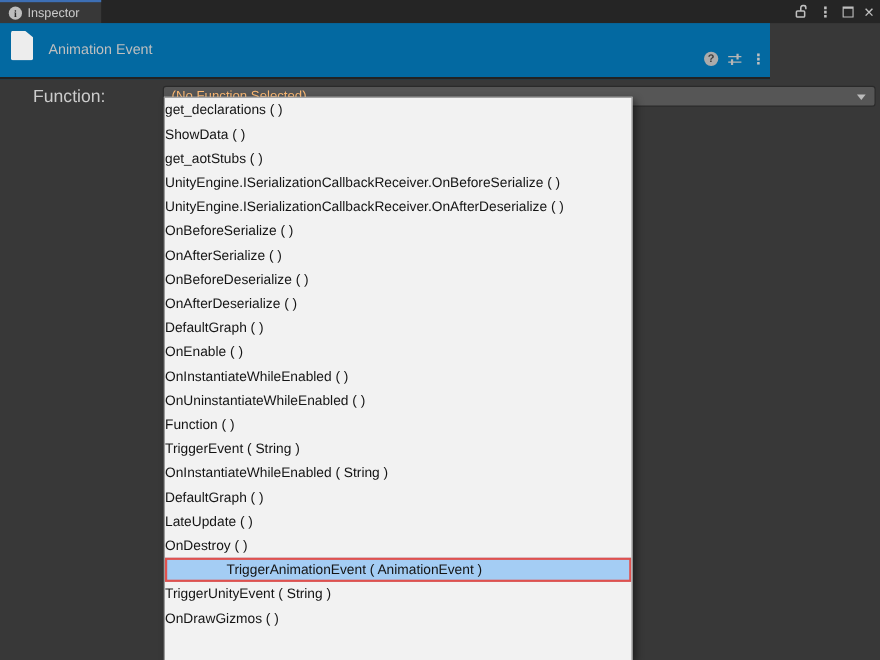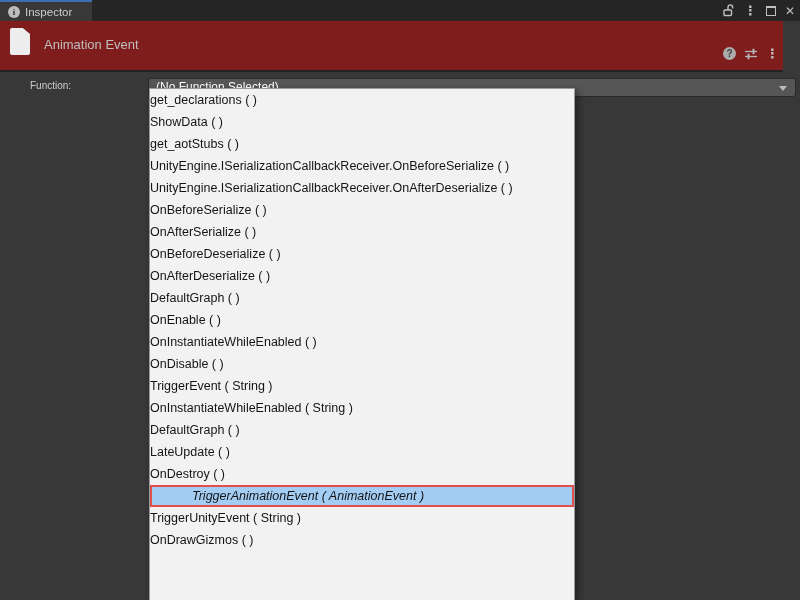--- a/index.html
+++ b/index.html
@@ -28,46 +28,46 @@
   }
   .winctrl{
     position:absolute;right:5px;top:0;height:21px;display:flex;align-items:center;gap:9px;
     color:#c0c0c0;
   }
   .winctrl .glyph{font-size:12px;line-height:12px;color:#c0c0c0;}
   .kebab{font-size:13px;font-weight:bold;line-height:13px;color:#c0c0c0;letter-spacing:0;}
   .sq{width:10px;height:10px;border:1.5px solid #c0c0c0;border-top-width:2.5px;}
   
   .header{
-    position:absolute;left:0;top:21px;width:783px;height:51px;background:#7f1d1d;
+    position:absolute;left:0;top:21px;width:700px;height:51px;background:#0369a1;
     border-bottom:2px solid #222222;
   }
   .doc-icon{
     position:absolute;left:10px;top:7px;width:20px;height:27px;background:#ededed;
     border-radius:2px;
     clip-path:polygon(0 0,64% 0,100% 22%,100% 100%,0 100%);
   }
   .header-title{
     position:absolute;left:44px;top:16px;font-size:13px;color:#bfbfbf;
   }
   .header-icons{
     position:absolute;right:4px;top:26px;display:flex;align-items:center;gap:8px;
   }
   .help-circle{
     width:13px;height:13px;border-radius:50%;background:#ababab;color:#3c3c3c;
     font-size:10px;font-weight:bold;line-height:13px;text-align:center;
   }
   
   .function-label{
-    position:absolute;left:30px;top:80px;font-size:10px;color:#cccccc;
+    position:absolute;left:30px;top:80px;font-size:16px;color:#cccccc;
   }
   .dropdown{
     position:absolute;left:148px;top:78px;width:648px;height:19px;
     background:#565656;border:1px solid #2a2a2a;border-radius:3px;
-    font-size:12px;color:#ffffff;line-height:17px;padding-left:7px;
+    font-size:12px;color:#fdba74;line-height:17px;padding-left:7px;
     overflow:hidden;white-space:nowrap;
   }
   .dropdown-arrow{
     position:absolute;right:8px;top:7px;width:0;height:0;
     border-left:4.5px solid transparent;border-right:4.5px solid transparent;
     border-top:5px solid #bcbcbc;
   }
   
   .popup{
     position:absolute;left:149px;top:88px;width:426px;height:512px;
@@ -75,21 +75,21 @@
     box-shadow:3px 3px 7px rgba(0,0,0,0.45);
     overflow:hidden;
   }
   .menu-item{
     height:22px;line-height:22px;
     font-size:12.5px;color:#141414;white-space:nowrap;overflow:hidden;
   }
   .menu-item.highlighted{
     background:var(--hl-fill);
     border:2px solid var(--hl-border);
-    line-height:18px;padding-left:40px;font-style:italic;
+    line-height:18px;padding-left:54px;
   }
   svg{display:block;}
 </style>
 </head>
 <body>
 
 <div class="tab-bar">
   <div class="tab">
     <span class="info-circle">i</span>
     <span>Inspector</span>
@@ -136,21 +136,22 @@
     <div class="menu-item">get_aotStubs ( )</div>
     <div class="menu-item">UnityEngine.ISerializationCallbackReceiver.OnBeforeSerialize ( )</div>
     <div class="menu-item">UnityEngine.ISerializationCallbackReceiver.OnAfterDeserialize ( )</div>
     <div class="menu-item">OnBeforeSerialize ( )</div>
     <div class="menu-item">OnAfterSerialize ( )</div>
     <div class="menu-item">OnBeforeDeserialize ( )</div>
     <div class="menu-item">OnAfterDeserialize ( )</div>
     <div class="menu-item">DefaultGraph ( )</div>
     <div class="menu-item">OnEnable ( )</div>
     <div class="menu-item">OnInstantiateWhileEnabled ( )</div>
-    <div class="menu-item">OnDisable ( )</div>
+    <div class="menu-item">OnUninstantiateWhileEnabled ( )</div>
+    <div class="menu-item">Function ( )</div>
     <div class="menu-item">TriggerEvent ( String )</div>
     <div class="menu-item">OnInstantiateWhileEnabled ( String )</div>
     <div class="menu-item">DefaultGraph ( )</div>
     <div class="menu-item">LateUpdate ( )</div>
     <div class="menu-item">OnDestroy ( )</div>
     <div class="menu-item highlighted">TriggerAnimationEvent ( AnimationEvent )</div>
     <div class="menu-item">TriggerUnityEvent ( String )</div>
     <div class="menu-item">OnDrawGizmos ( )</div>
   </div>
 

